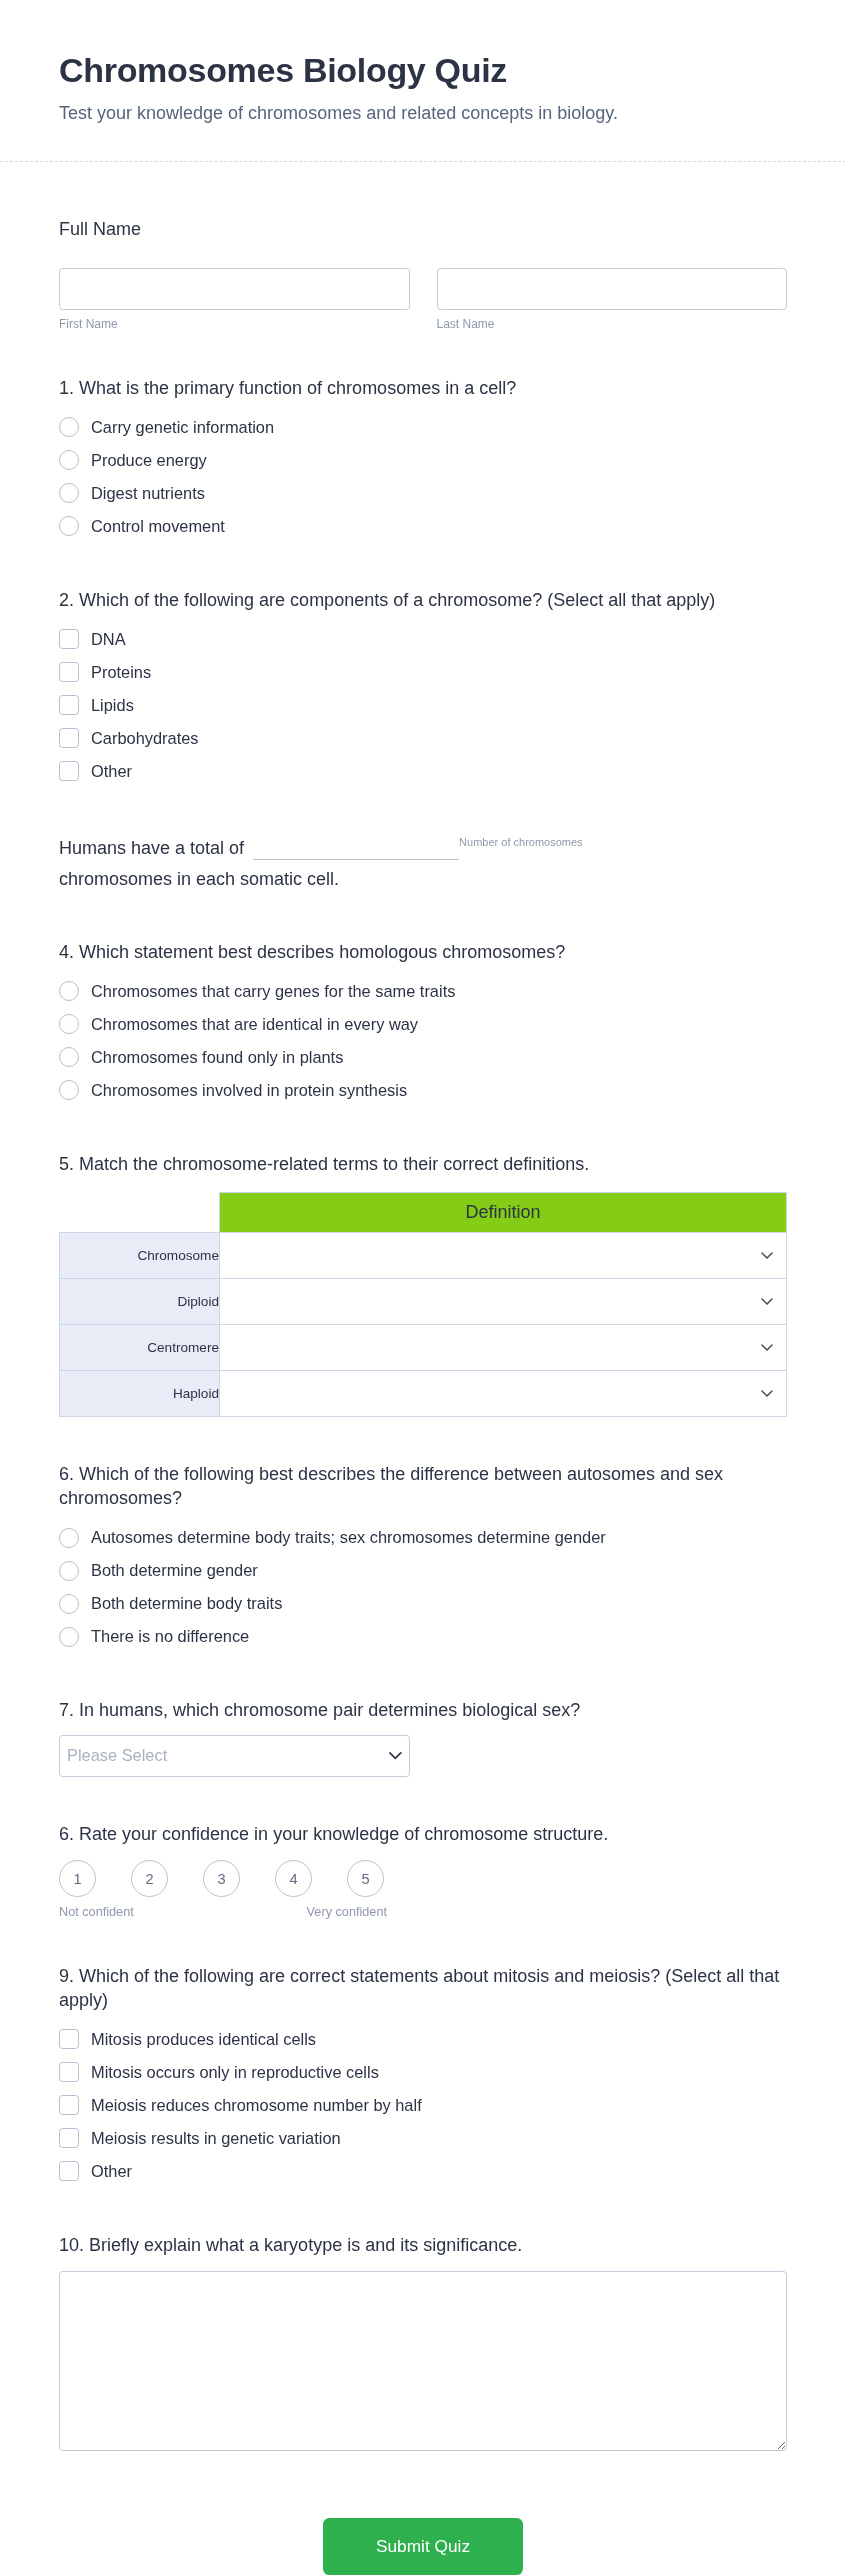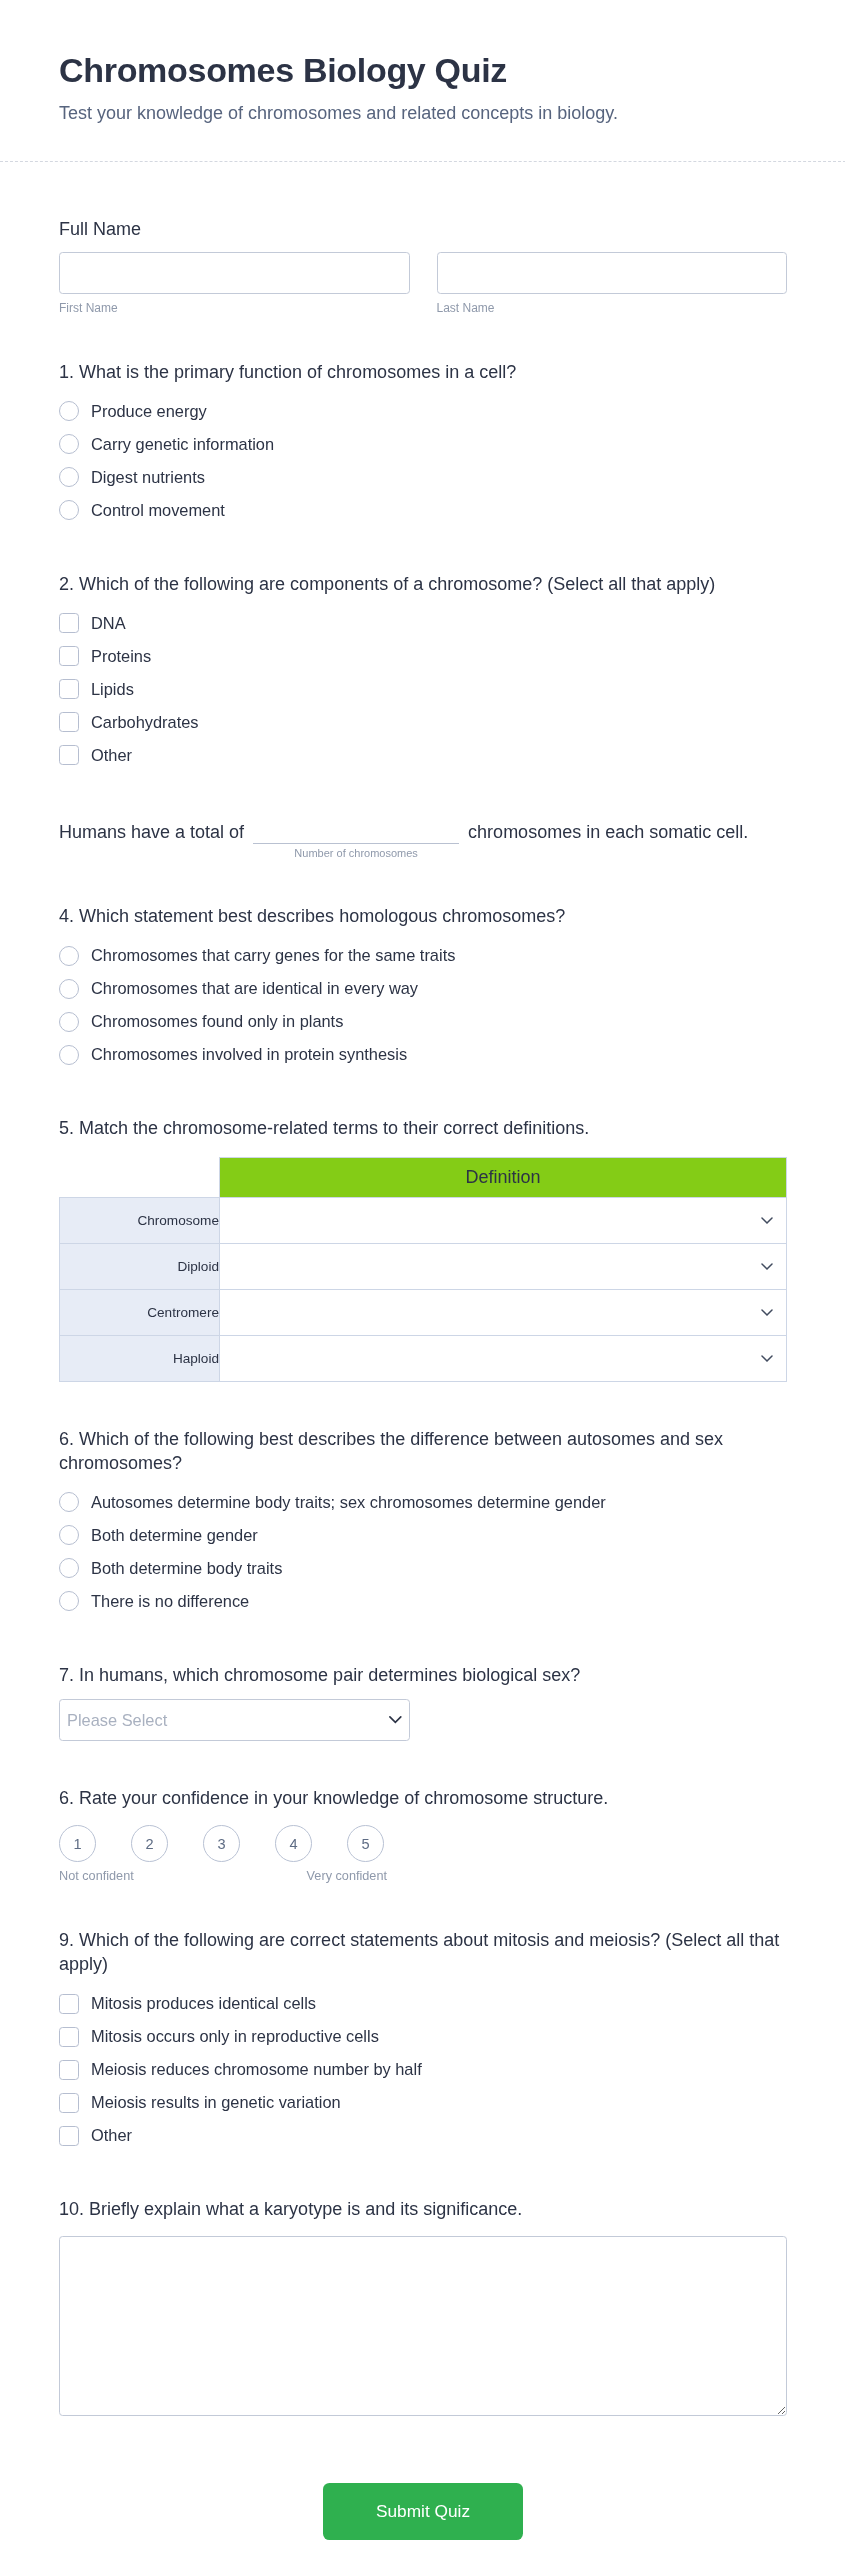--- a/index.html
+++ b/index.html
@@ -37,21 +37,21 @@
   .question.first { margin-top: 55px; }
   .q-label {
     font-size: 18px;
     font-weight: 500;
     line-height: 24px;
     color: #2c3345;
   }
 
   
   .name-row { display: flex; gap: 27px; margin-top: 11px; }
-  .name-col { flex: 1; display: flex; flex-direction: column; }
+  .name-col { flex: 1; display: flex; flex-direction: column; margin-top: 16px; }
   .text-input {
     height: 42px;
     width: 100%;
     border: 0.9px solid #c3cad8;
     border-radius: 3.6px;
     font-size: 16.4px;
     padding: 0 11px;
     font-family: "Liberation Sans", sans-serif;
     color: #2c3345;
     background: #fff;
@@ -93,21 +93,21 @@
     font-size: 18px;
     font-weight: 500;
     color: #2c3345;
     display: flex;
     align-items: flex-start;
     flex-wrap: wrap;
   }
   .fill-text { line-height: 31px; }
   .blank-wrap {
     display: inline-flex;
-    flex-direction: column;
+    flex-direction: row;
     margin: 0 9px;
   }
   .blank-input {
     width: 206px;
     border: none;
     border-bottom: 0.9px solid #b9c1d1;
     height: 27px;
     font-size: 16.4px;
     text-align: center;
     outline: none;
@@ -266,25 +266,25 @@
           <span class="sublabel">Last Name</span>
         </div>
       </div>
     </div>
 
     <div class="question">
       <div class="q-label">1. What is the primary function of chromosomes in a cell?</div>
       <div class="options">
         <label class="option">
           <span class="radio"></span>
+          <span class="option-text">Carry genetic information</span>
+        </label>
+        <label class="option">
+          <span class="radio"></span>
           <span class="option-text">Produce energy</span>
-        </label>
-        <label class="option">
-          <span class="radio"></span>
-          <span class="option-text">Carry genetic information</span>
         </label>
         <label class="option">
           <span class="radio"></span>
           <span class="option-text">Digest nutrients</span>
         </label>
         <label class="option">
           <span class="radio"></span>
           <span class="option-text">Control movement</span>
         </label>
       </div>

